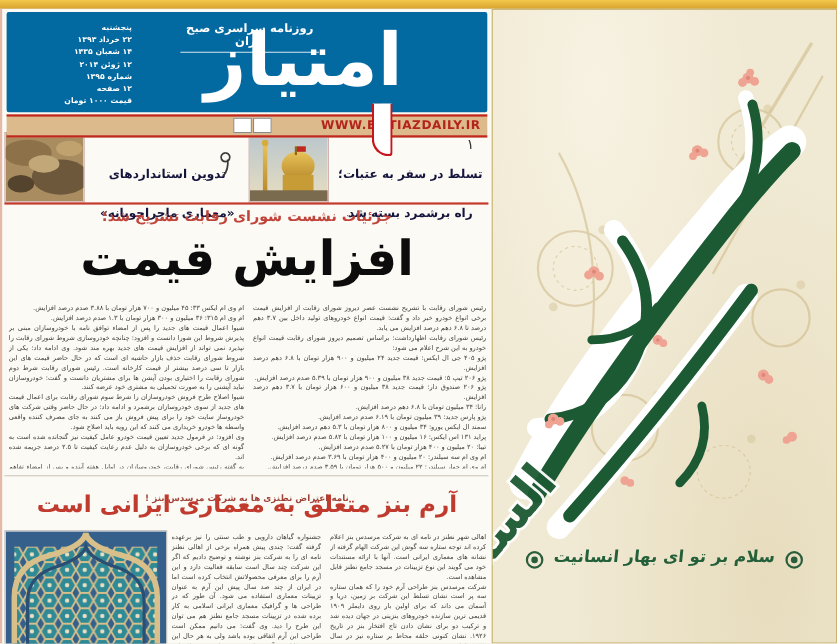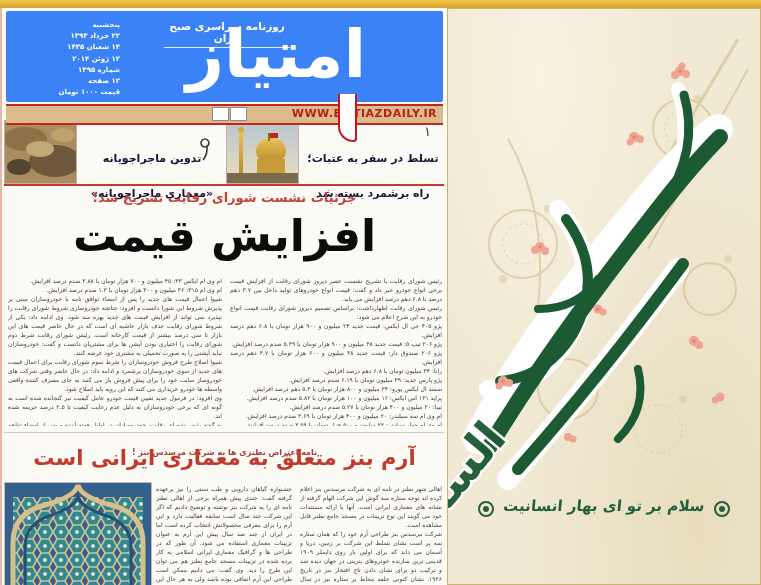--- a/index.html
+++ b/index.html
@@ -6,21 +6,21 @@
   body{width:761px;height:585px;position:relative;background:#e9e4d6;
        font-family:"DejaVu Sans","Liberation Sans",sans-serif;overflow:hidden;}
   .abs{position:absolute;}
   
   .goldstrip{left:0;top:0;width:761px;height:8px;
     background:linear-gradient(#f3c84a,#d8a32e);border-bottom:1px solid #b5861f;}
   
   .paper{left:0;top:8px;width:447px;height:577px;background:#fbfaf5;
          border-left:2px solid #e4b9a8;}
   
-  .masthead{left:4px;top:3px;width:437px;height:91px;background:#3b82f6;
+  .masthead{left:4px;top:3px;width:437px;height:91px;background:#0369a1;
             border-radius:2px;overflow:visible;}
   .mh-info{left:14px;top:9px;width:100px;color:#fff;font-size:7px;line-height:1.6;
            text-align:right;direction:rtl;white-space:pre-line;font-weight:bold;}
   .mh-tagline{left:158px;top:9px;width:126px;color:#fff;font-size:10.5px;font-weight:bold;
               text-align:center;direction:rtl;border-bottom:1px solid rgba(255,255,255,.85);
               padding-bottom:3px;}
   .mh-logo{right:2px;top:-8px;width:330px;height:104px;color:#fff;font-size:66px;
            font-weight:bold;text-align:center;direction:rtl;line-height:104px;
            overflow:hidden;letter-spacing:-2px;}
   .logo-tail{left:336px;top:86px;width:15px;height:46px;background:#fff;
@@ -132,21 +132,21 @@
     <svg width="71" height="62">
       <rect width="71" height="62" fill="#a98c60"></rect>
       <ellipse cx="20" cy="18" rx="22" ry="12" fill="#8d7249"></ellipse>
       <ellipse cx="50" cy="40" rx="26" ry="16" fill="#6e583c"></ellipse>
       <ellipse cx="35" cy="28" rx="14" ry="8" fill="#c2a878"></ellipse>
       <ellipse cx="14" cy="46" rx="12" ry="8" fill="#54432d"></ellipse>
       <ellipse cx="58" cy="14" rx="12" ry="7" fill="#bfa26e"></ellipse>
     </svg>
   </div>
   <div class="abs teaser-txt" style="left:80px;width:140px;">
-    <span>تدوین ماجراجویانه</span><br>
+    <span>تدوین استانداردهای</span><br>
     <span>«معماری ماجراجویانه»</span>
   </div>
 
   <div class="abs rule-red"></div>
 
   <div class="abs kicker1">جزئیات نشست شورای رقابت تشریح شد؛</div>
   <div class="abs headline1">افزایش قیمت خودرو</div>
   <div class="abs bodycols col-r">رئیس شورای رقابت با تشریح نشست عصر دیروز شورای رقابت از افزایش قیمت برخی انواع خودرو خبر داد و گفت: قیمت انواع خودروهای تولید داخل بین ۳.۷ دهم درصد تا ۶.۸ دهم درصد افزایش می یابد.
 رئیس شورای رقابت اظهارداشت: براساس تصمیم دیروز شورای رقابت قیمت انواع خودرو به این شرح اعلام می شود:
 پژو ۴۰۵ جی ال ایکس: قیمت جدید ۲۴ میلیون و ۹۰۰ هزار تومان با ۶.۸ دهم درصد افزایش.

